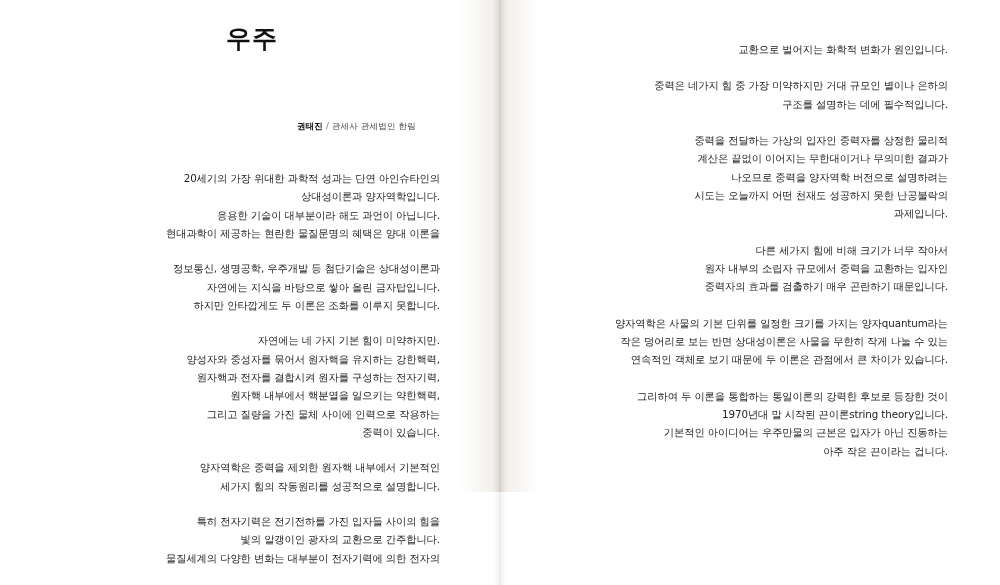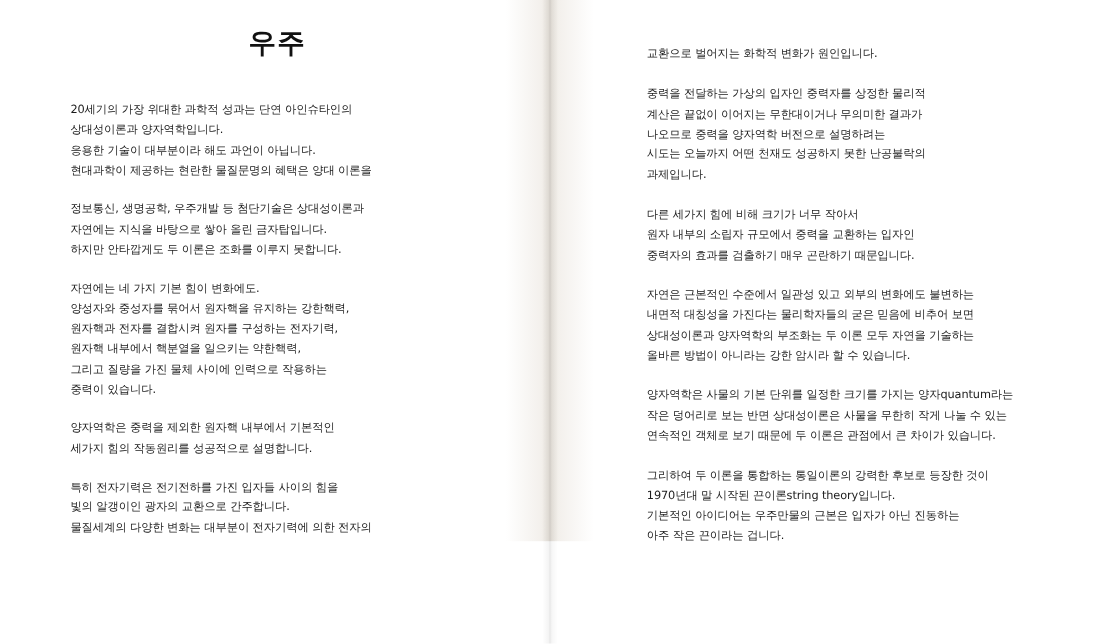--- a/index.html
+++ b/index.html
@@ -63,20 +63,21 @@
     color: #111111;
   }
   .byline .sep {
     color: #777777;
   }
   .byline .affil {
     color: #444444;
   }
   .body-block {
     margin-top: 36px;
+    text-align: right;
   }
   p.para {
     font-size: 10.3px;
     line-height: 1.78;
     margin: 0 0 17px 0;
     color: #1b1b1b;
     letter-spacing: -0.1px;
     word-break: keep-all;
   }
   .col-right .body-block {
@@ -104,35 +105,40 @@
   }
 </style>
 </head>
 <body>
 
 <div class="page">
 
   <div class="col col-left">
     <h1 class="doc-title">우주</h1>
 
+    <div class="byline">
+      <span class="author">권태진</span>
+      <span class="sep">/</span>
+      <span class="affil">관세사 관세법인 한림</span>
+    </div>
 
     <div class="body-block">
       <p class="para">
         <span class="para-line">20세기의 가장 위대한 과학적 성과는 단연 아인슈타인의</span>
         <span class="para-line">상대성이론과 양자역학입니다.</span>
         <span class="para-line">응용한 기술이 대부분이라 해도 과언이 아닙니다.</span>
         <span class="para-line">현대과학이 제공하는 현란한 물질문명의 혜택은 양대 이론을</span>
       </p>
       <p class="para">
         <span class="para-line">정보통신, 생명공학, 우주개발 등 첨단기술은 상대성이론과</span>
         <span class="para-line">자연에는 지식을 바탕으로 쌓아 올린 금자탑입니다.</span>
         <span class="para-line">하지만 안타깝게도 두 이론은 조화를 이루지 못합니다.</span>
       </p>
       <p class="para">
-        <span class="para-line">자연에는 네 가지 기본 힘이 변화에도.</span>
+        <span class="para-line">자연에는 네 가지 기본 힘이 미약하지만.</span>
         <span class="para-line">양성자와 중성자를 묶어서 원자핵을 유지하는 강한핵력,</span>
         <span class="para-line">원자핵과 전자를 결합시켜 원자를 구성하는 전자기력,</span>
         <span class="para-line">원자핵 내부에서 핵분열을 일으키는 약한핵력,</span>
         <span class="para-line">그리고 질량을 가진 물체 사이에 인력으로 작용하는</span>
         <span class="para-line">중력이 있습니다.</span>
       </p>
       <p class="para">
         <span class="para-line">양자역학은 중력을 제외한 원자핵 내부에서 기본적인</span>
         <span class="para-line">세가지 힘의 작동원리를 성공적으로 설명합니다.</span>
       </p>
@@ -143,36 +149,34 @@
       </p>
     </div>
   </div>
 
   <div class="col col-right">
     <div class="body-block">
       <p class="para">
         <span class="para-line">교환으로 벌어지는 화학적 변화가 원인입니다.</span>
       </p>
       <p class="para">
+        <span class="para-line">중력은 네가지 힘 중 가장 미약하지만 거대 규모인 별이나 은하의</span>
+        <span class="para-line">구조를 설명하는 데에 필수적입니다.</span>
+      </p>
+      <p class="para">
         <span class="para-line">중력을 전달하는 가상의 입자인 중력자를 상정한 물리적</span>
         <span class="para-line">계산은 끝없이 이어지는 무한대이거나 무의미한 결과가</span>
         <span class="para-line">나오므로 중력을 양자역학 버전으로 설명하려는</span>
         <span class="para-line">시도는 오늘까지 어떤 천재도 성공하지 못한 난공불락의</span>
         <span class="para-line">과제입니다.</span>
       </p>
       <p class="para">
         <span class="para-line">다른 세가지 힘에 비해 크기가 너무 작아서</span>
         <span class="para-line">원자 내부의 소립자 규모에서 중력을 교환하는 입자인</span>
         <span class="para-line">중력자의 효과를 검출하기 매우 곤란하기 때문입니다.</span>
-      </p>
-      <p class="para">
-        <span class="para-line">자연은 근본적인 수준에서 일관성 있고 외부의 변화에도 불변하는</span>
-        <span class="para-line">내면적 대칭성을 가진다는 물리학자들의 굳은 믿음에 비추어 보면</span>
-        <span class="para-line">상대성이론과 양자역학의 부조화는 두 이론 모두 자연을 기술하는</span>
-        <span class="para-line">올바른 방법이 아니라는 강한 암시라 할 수 있습니다.</span>
       </p>
       <p class="para">
         <span class="para-line">양자역학은 사물의 기본 단위를 일정한 크기를 가지는 양자quantum라는</span>
         <span class="para-line">작은 덩어리로 보는 반면 상대성이론은 사물을 무한히 작게 나눌 수 있는</span>
         <span class="para-line">연속적인 객체로 보기 때문에 두 이론은 관점에서 큰 차이가 있습니다.</span>
       </p>
       <p class="para">
         <span class="para-line">그리하여 두 이론을 통합하는 통일이론의 강력한 후보로 등장한 것이</span>
         <span class="para-line">1970년대 말 시작된 끈이론string theory입니다.</span>
         <span class="para-line">기본적인 아이디어는 우주만물의 근본은 입자가 아닌 진동하는</span>

